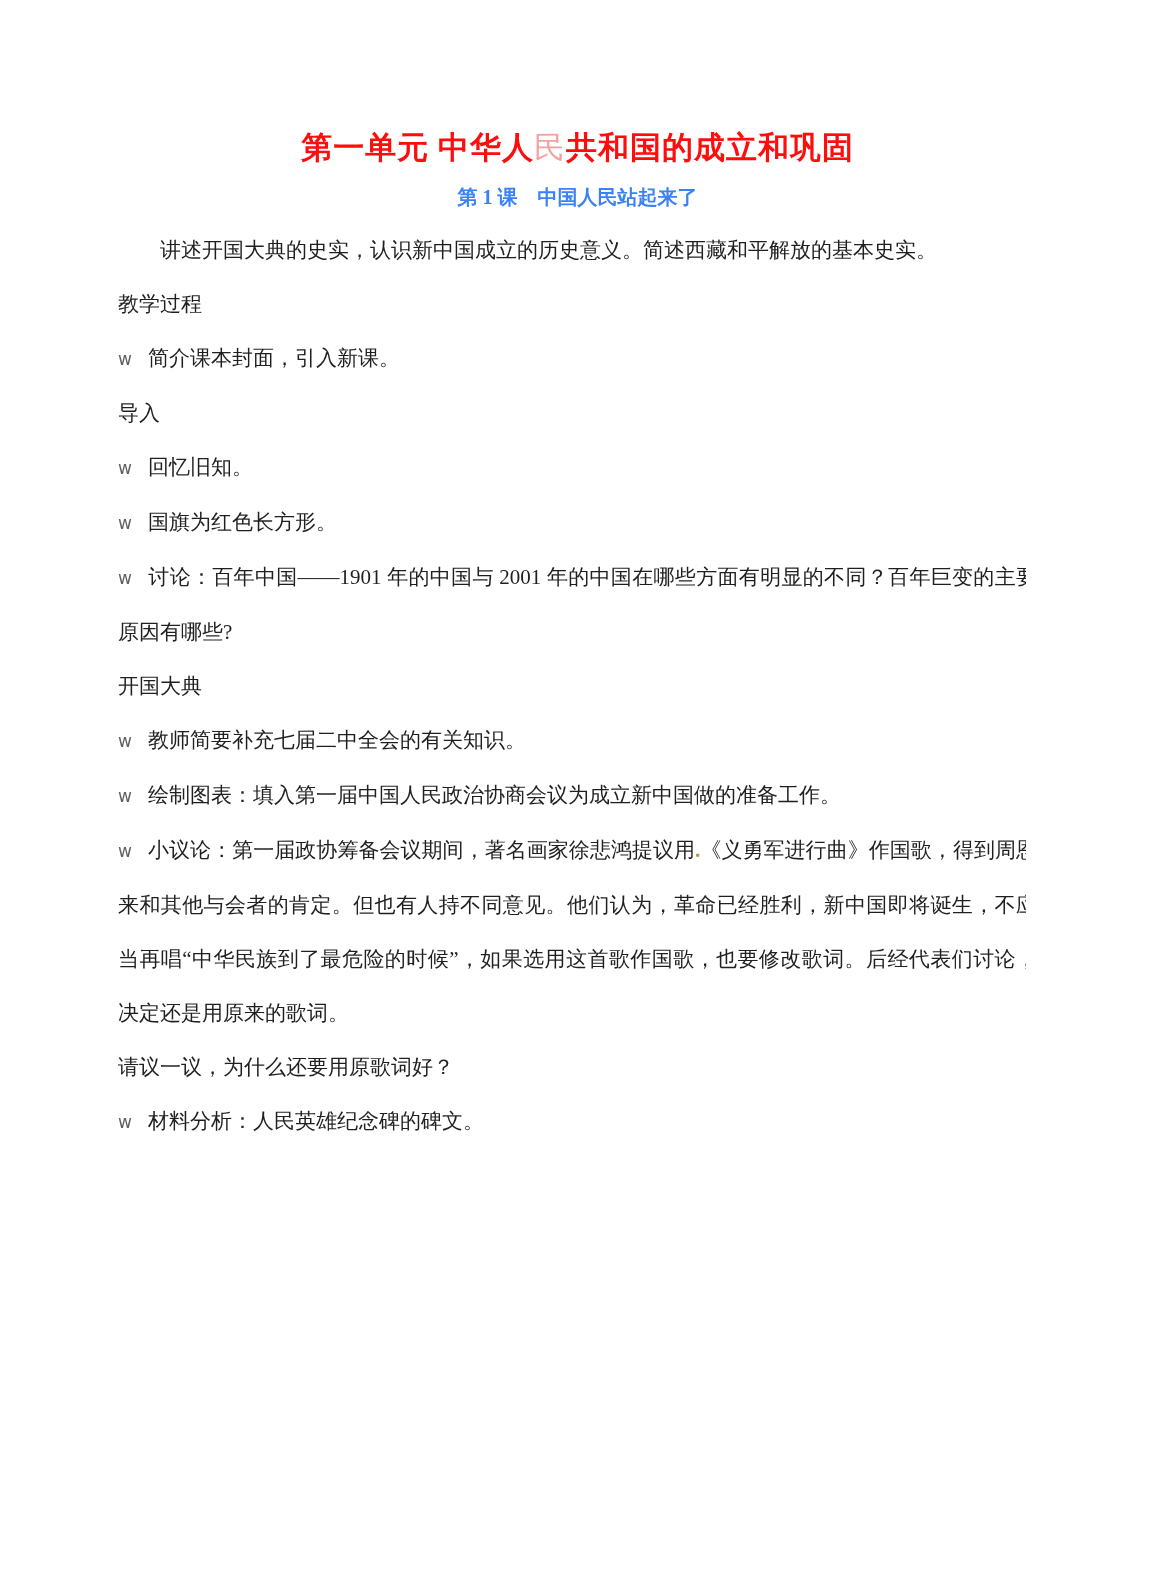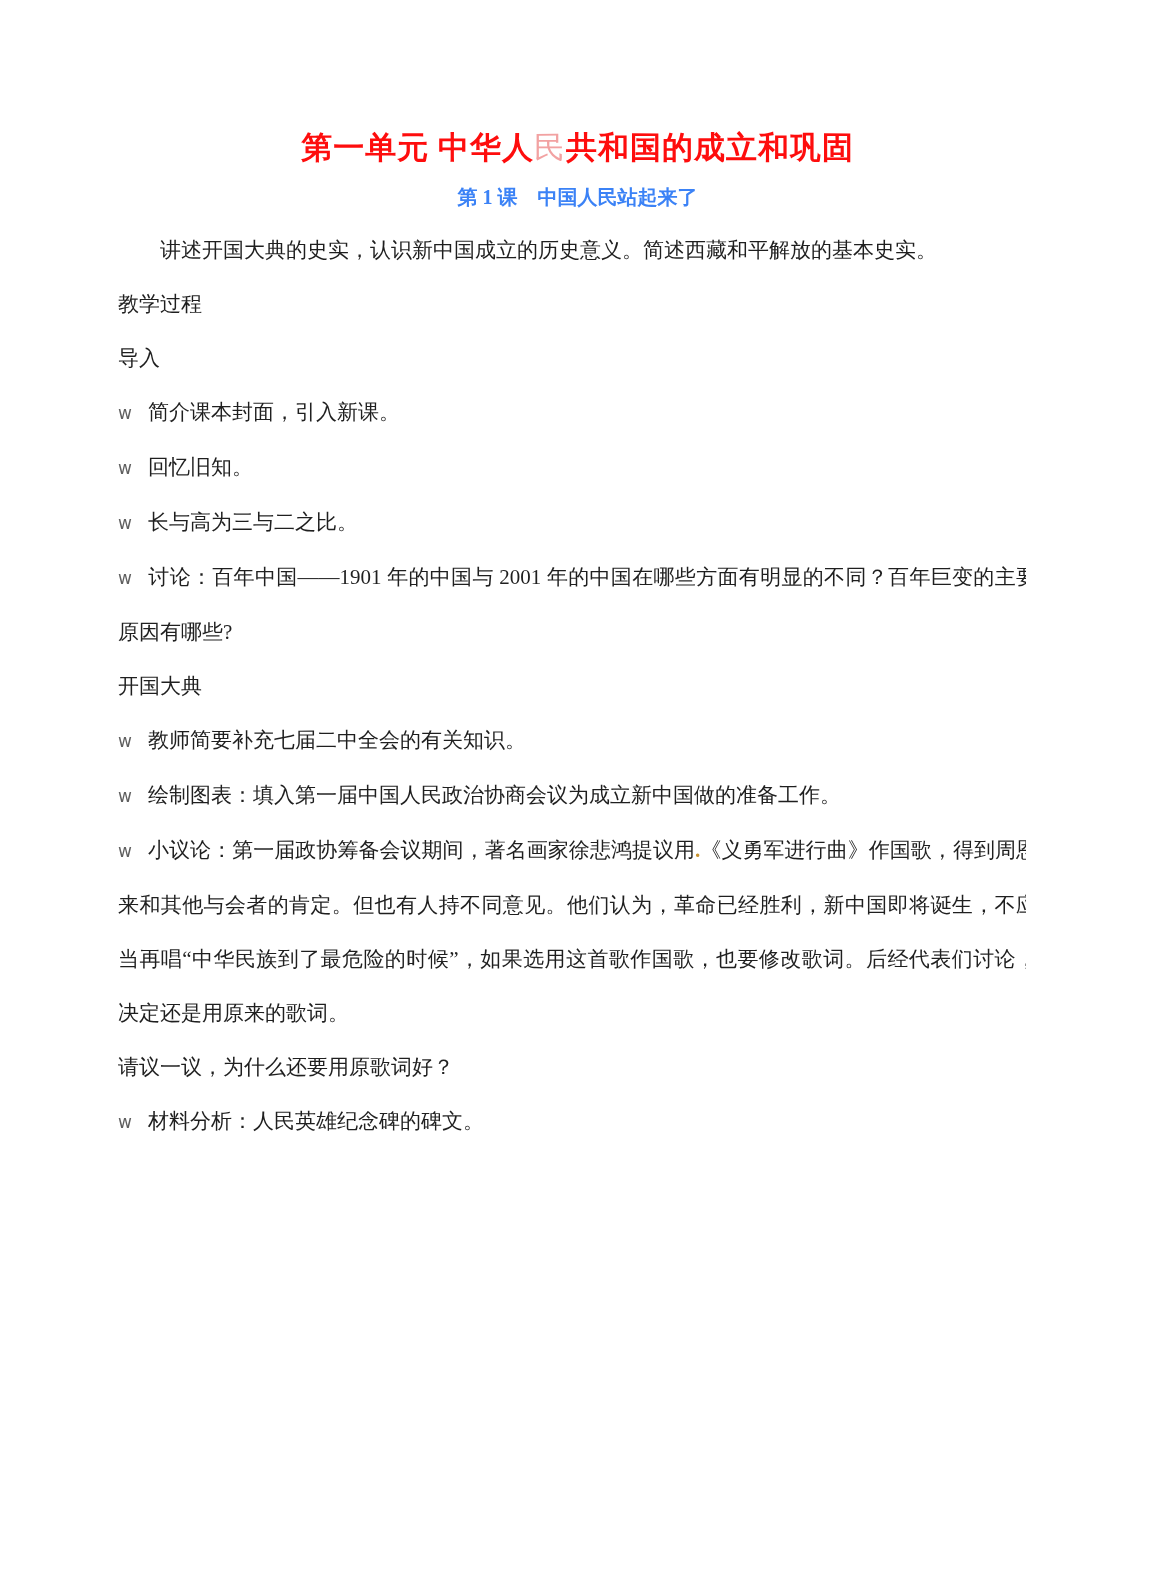--- a/index.html
+++ b/index.html
@@ -89,27 +89,27 @@
 
     <h2 class="doc-subtitle">第 1 课　中国人民站起来了</h2>
 
     <div class="body-text">
 
 
       <p class="para indented"><span>讲述开国大典的史实，认识新中国成立的历史意义。简述西藏和平解放的基本史实。</span></p>
 
       <p class="para"><span>教学过程</span></p>
 
+      <p class="para"><span class="bullet">w</span><span>简介课本封面，引入新课。</span></p>
+
       <p class="para"><span>导入</span></p>
-
-      <p class="para"><span class="bullet">w</span><span>简介课本封面，引入新课。</span></p>
 
       <p class="para"><span class="bullet">w</span><span>回忆旧知。</span></p>
 
-      <p class="para"><span class="bullet">w</span><span>长与高为三与二之比。</span></p>
+      <p class="para"><span class="bullet">w</span><span>国旗为红色长方形。</span></p>
 
       <p class="para"><span class="bullet">w</span><span>讨论：百年中国——1901 年的中国与 2001 年的中国在哪些方面有明显的不同？百年巨变的主要原因有哪些?</span></p>
 
       <p class="para"><span>开国大典</span></p>
 
       <p class="para"><span class="bullet">w</span><span>教师简要补充七届二中全会的有关知识。</span></p>
 
       <p class="para"><span class="bullet">w</span><span>绘制图表：填入第一届中国人民政治协商会议为成立新中国做的准备工作。</span></p>
 
 

